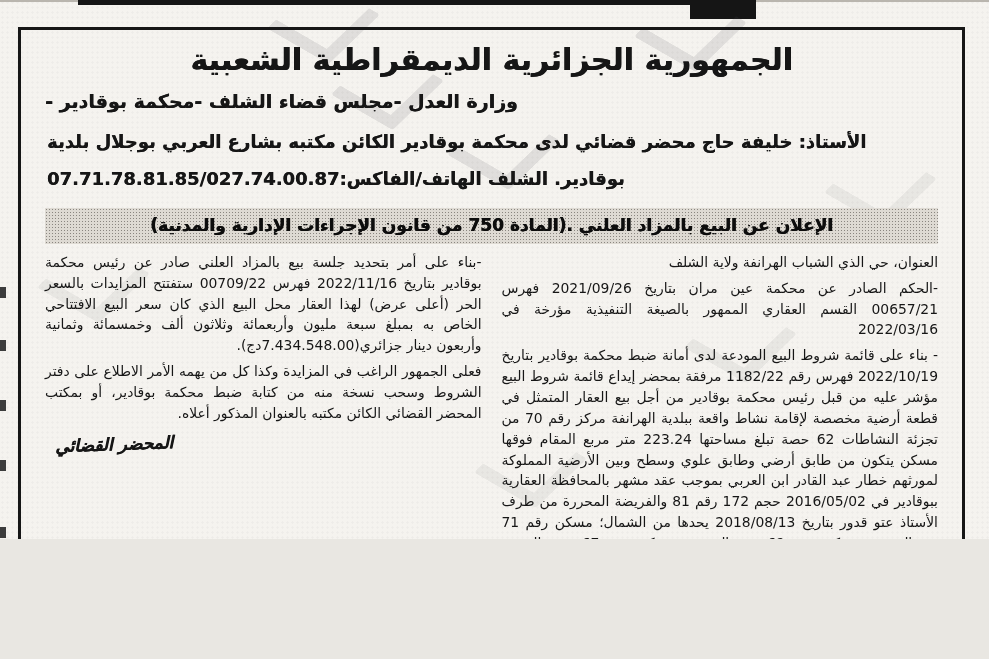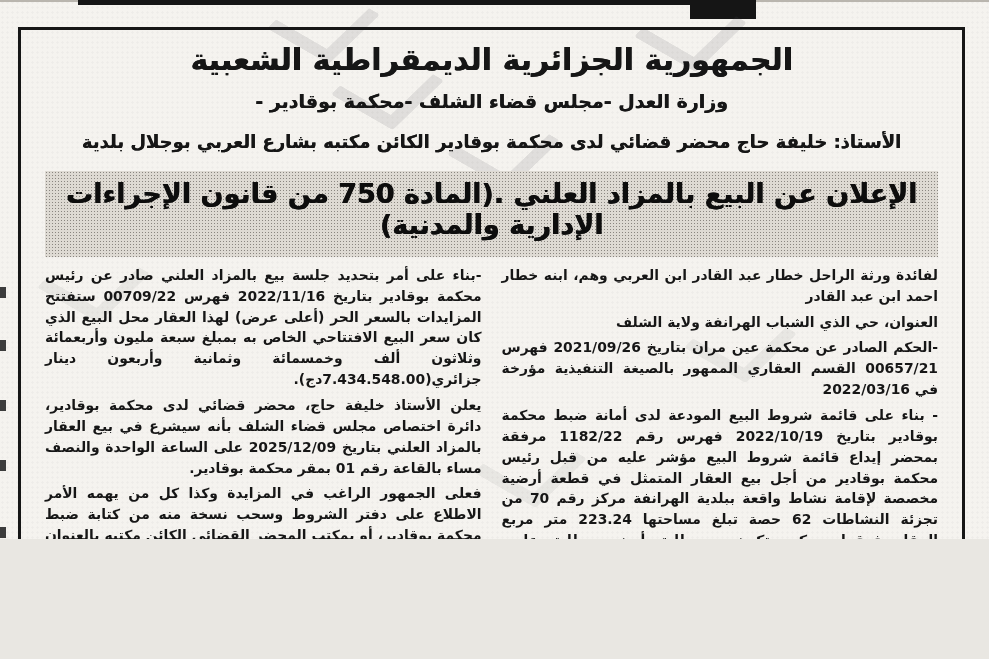--- a/index.html
+++ b/index.html
@@ -11,30 +11,30 @@
   .top-thick{position:absolute;left:690px;top:0;width:66px;height:19px;background:#151515;}
   
   .wm{position:absolute;width:58px;height:58px;border:13px solid rgba(90,90,95,.13);
       border-left:none;border-bottom:none;transform:rotate(128deg) skew(8deg,8deg);border-radius:4px;}
   .wm.f2{border-color:rgba(90,90,95,.08);}
   
   .frame{position:absolute;left:18px;top:27px;width:947px;height:588px;box-sizing:border-box;
          border:3px solid #161616;border-bottom:none;padding:4px 24px 0;}
   .republic{font-size:30px;font-weight:700;text-align:center;margin:8px 0 0;letter-spacing:0;
             text-shadow:.6px 0 currentColor;}
-  .ministry{font-size:19px;font-weight:700;text-align:center;margin:13px 0 0;text-shadow:.4px 0 currentColor;}
-  .bailiff{font-size:18px;font-weight:700;text-align:center;margin:12px 2px 0;line-height:2.05;
+  .ministry{font-size:19px;font-weight:700;text-align:left;margin:13px 0 0;text-shadow:.4px 0 currentColor;}
+  .bailiff{font-size:18px;font-weight:700;text-align:left;margin:12px 2px 0;line-height:2.05;
            text-shadow:.3px 0 currentColor;}
-  .headline{margin:10px 0 8px;padding:7px 12px 17px;font-size:27px;font-weight:700;text-align:center;
+  .headline{margin:10px 0 8px;padding:7px 12px 9px;font-size:17px;font-weight:700;text-align:center;
             color:#0d0d0d;text-shadow:.6px 0 currentColor;
             background-color:#dedad3;background-image:radial-gradient(circle,rgba(70,66,60,.55) .7px,transparent .9px);
             background-size:3px 3px;}
   .columns{display:flex;gap:20px;margin-top:4px;}
   .col{flex:1;min-width:0;}
-  .col p{margin:0 0 5px;font-size:13.9px;font-weight:700;line-height:1.5;text-align:justify;}
+  .col p{margin:0 0 5px;font-size:13.9px;font-weight:400;line-height:1.5;text-align:justify;}
   .signature{font-size:17px;font-weight:700;font-style:italic;text-align:left;margin-top:2px;
              transform:rotate(-2deg);padding-left:10px;text-shadow:.5px 0 currentColor;}
   
   .ltr{direction:ltr;}
   .pub{position:absolute;left:67px;top:594px;font-family:"DejaVu Serif","Liberation Serif",serif;
        font-size:25px;font-weight:700;color:#121212;}
   .date{position:absolute;left:330px;top:594px;font-family:"DejaVu Serif","Liberation Serif",serif;
         font-size:23px;font-weight:700;color:#121212;text-decoration:underline;}
   .logo{position:absolute;left:737px;top:582px;width:195px;text-align:center;font-size:42px;font-weight:700;
         color:#0e0e0e;text-shadow:.8px 0 currentColor;letter-spacing:1px;}
@@ -72,33 +72,32 @@
   <div class="edge" style="top:340px;"></div>
   <div class="edge" style="top:400px;"></div>
   <div class="edge" style="top:460px;"></div>
   <div class="edge" style="top:527px;"></div>
 
   <div class="frame">
     <h1 class="republic">الجمهورية الجزائرية الديمقراطية الشعبية</h1>
     <div class="ministry">وزارة العدل -مجلس قضاء الشلف  -محكمة بوقادير -</div>
     <div class="bailiff">
       <div>الأستاذ: خليفة حاج  محضر قضائي لدى محكمة بوقادير  الكائن مكتبه بشارع العربي بوجلال  بلدية</div>
+      <div>بوقادير. الشلف   الهاتف/الفاكس:07.71.78.81.85/027.74.00.87</div>
     </div>
     <div class="headline">الإعلان عن البيع بالمزاد العلني .(المادة 750 من قانون الإجراءات الإدارية والمدنية)</div>
 
     <div class="columns">
       <div class="col">
-        <p>لفائدة ورثة الراحل خطار عبد القادر ابن العربي وهم، ابنه خطار احمد ابن عبد القادر</p>
         <p>العنوان، حي الذي الشباب الهرانفة ولاية الشلف</p>
         <p>-الحكم الصادر عن محكمة عين مران بتاريخ 2021/09/26 فهرس 00657/21 القسم العقاري الممهور بالصيغة التنفيذية مؤرخة في 2022/03/16</p>
         <p>- بناء على قائمة شروط البيع المودعة لدى أمانة ضبط محكمة بوقادير بتاريخ 2022/10/19 فهرس رقم 1182/22 مرفقة بمحضر إيداع قائمة شروط البيع مؤشر عليه من قبل رئيس محكمة بوقادير من أجل بيع العقار المتمثل في قطعة أرضية مخصصة لإقامة نشاط واقعة ببلدية الهرانفة مركز رقم 70 من تجزئة النشاطات 62 حصة تبلغ مساحتها 223.24 متر مربع المقام فوقها مسكن يتكون من طابق أرضي وطابق علوي وسطح وبين الأرضية المملوكة لمورثهم خطار عبد القادر ابن العربي بموجب عقد مشهر بالمحافظة العقارية ببوقادير في 2016/05/02 حجم 172 رقم 81 والفريضة المحررة من طرف الأستاذ عتو قدور بتاريخ 2018/08/13 يحدها من الشمال؛ مسكن رقم 71 من الشرق؛ مسكن رقم 69، من الجنوب؛ مسكن رقم 67 ومن الغرب؛ شارع.</p>
       </div>
       <div class="col">
         <p>-بناء على أمر بتحديد جلسة بيع بالمزاد العلني صادر عن رئيس محكمة بوقادير بتاريخ 2022/11/16 فهرس 00709/22 ستفتتح المزايدات بالسعر الحر (أعلى عرض) لهذا العقار محل البيع الذي كان سعر البيع الافتتاحي الخاص به بمبلغ سبعة مليون وأربعمائة وثلاثون ألف وخمسمائة وثمانية وأربعون دينار جزائري(7.434.548.00دج).</p>
-        <p>يعلن الأستاذ خليفة حاج، محضر قضائي لدى محكمة بوقادير، دائرة اختصاص مجلس قضاء الشلف بأنه سيشرع في بيع العقار بالمزاد العلني بتاريخ 2025/12/09 على الساعة الواحدة والنصف مساء بالقاعة رقم 01 بمقر محكمة بوقادير.</p>
         <p>فعلى الجمهور الراغب في المزايدة وكذا كل من يهمه الأمر الاطلاع على دفتر الشروط وسحب نسخة منه من كتابة ضبط محكمة بوقادير، أو بمكتب المحضر القضائي الكائن مكتبه بالعنوان المذكور أعلاه.</p>
         <div class="signature">المحضر القضائي</div>
       </div>
     </div>
   </div>
 
   <div class="pub ltr">PUB N°120002</div>
   <div class="ln sq"></div>
   <div class="date ltr">01/12/2025</div>
   <div class="logo">البديل</div>

